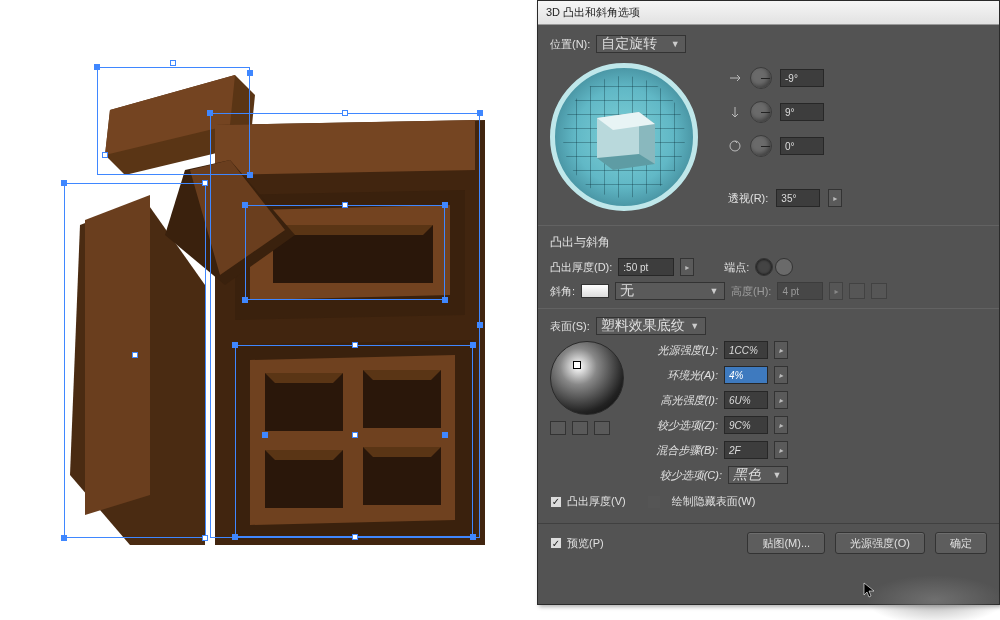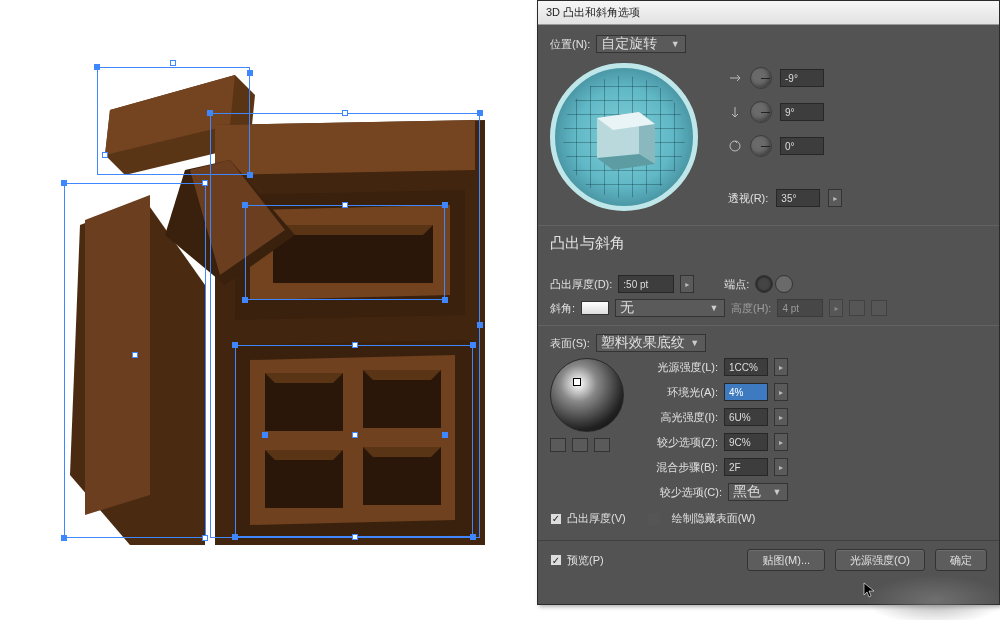--- a/index.html
+++ b/index.html
@@ -16,21 +16,21 @@
   
   .dialog { position: absolute; left: 537px; top: 0; width: 463px; height: 605px; background: #535353; border: 1px solid #2a2a2a; box-shadow: 2px 2px 4px rgba(0,0,0,.3); }
   .titlebar { height: 24px; background: linear-gradient(#f6f6f6,#e2e2e2); color: #222; padding: 4px 8px; font-size: 11px; border-bottom: 1px solid #999; }
   .panel-body { padding: 10px 12px 8px; }
   .row { display: flex; align-items: center; gap: 6px; margin-bottom: 6px; }
   .lbl { color: #e0e0e0; font-size: 11px; white-space: nowrap; }
   .dropdown { display: inline-flex; align-items: center; height: 18px; background: #5a5a5a; border: 1px solid #333; min-width: 70px; padding: 0 4px; }
   .dropdown .dd-text { flex: 1; font-size: 14px; color: #ddd; }
   .dd-arrow { width: 12px; text-align: center; color: #ccc; font-size: 9px; }
   .sep { height: 1px; background: #404040; border-bottom: 1px solid #626262; margin: 8px -12px; }
-  .section-title { color: #e0e0e0; font-size: 15px; margin-bottom: 22px; }
+  .section-title { color: #e0e0e0; font-size: 12px; margin-bottom: 7px; }
   
   .orbit-wrap { display: flex; gap: 30px; margin: 10px 0 14px; }
   .orbit { width: 148px; height: 148px; border-radius: 50%; background: radial-gradient(circle, #7fd1d8 0%, #61b8c6 50%, #2c6a7a 100%); border: 5px solid #bfe7ea; position: relative; overflow: hidden; }
   .orbit-grid { position: absolute; inset: 8px; border-radius: 50%; background:
     repeating-linear-gradient(0deg, transparent 0 13px, rgba(0,30,40,.3) 13px 14px),
     repeating-linear-gradient(90deg, transparent 0 13px, rgba(0,30,40,.3) 13px 14px); }
   .cube { position: absolute; left: 50%; top: 50%; transform: translate(-50%,-50%); }
   .cube svg { display: block; }
   
   .angle-col { display: flex; flex-direction: column; gap: 12px; padding-top: 4px; }
@@ -49,21 +49,21 @@
   .bevel-thumb { width: 28px; height: 14px; background: linear-gradient(#fff,#ddd); border: 1px solid #333; }
   .bevel-dd { flex: 1; }
   
   .light-sphere { width: 74px; height: 74px; border-radius: 50%; background: radial-gradient(circle at 38% 34%, #fff 0%, #e8e8e8 6%, #888 28%, #222 70%, #000 100%); border: 1px solid #2a2a2a; position: relative; }
   .light-pt { position: absolute; width: 8px; height: 8px; background: #fff; border: 1px solid #000; left: 30%; top: 27%; }
   .light-tools { display: flex; gap: 6px; margin-top: 6px; }
   .tool-ic { width: 16px; height: 14px; background: #5a5a5a; border: 1px solid #333; }
   
   .surf-grid { display: flex; gap: 16px; }
   .surf-fields { display: flex; flex-direction: column; gap: 7px; }
-  .surf-row { display: flex; align-items: center; gap: 6px; justify-content: flex-end; }
+  .surf-row { display: flex; align-items: center; gap: 6px; justify-content: flex-end; font-style: italic; }
   .surf-row .lbl { width: 78px; text-align: right; }
   
   .check { width: 12px; height: 12px; background: #ddd; border: 1px solid #555; display: inline-flex; align-items: center; justify-content: center; font-size: 10px; color: #222; }
   
   .btnbar { display: flex; gap: 10px; padding: 8px 12px; align-items: center; border-top: 1px solid #404040; }
   .btn { height: 22px; padding: 0 14px; background: #5d5d5d; border: 1px solid #333; color: #e0e0e0; font-size: 11px; display: inline-flex; align-items: center; border-radius: 3px; box-shadow: inset 0 1px 0 rgba(255,255,255,.1); }
   .spacer { flex: 1; }
   
   .disabled { opacity: .5; }
   .mini-ic { width: 16px; height: 16px; background: #5a5a5a; border: 1px solid #333; }

